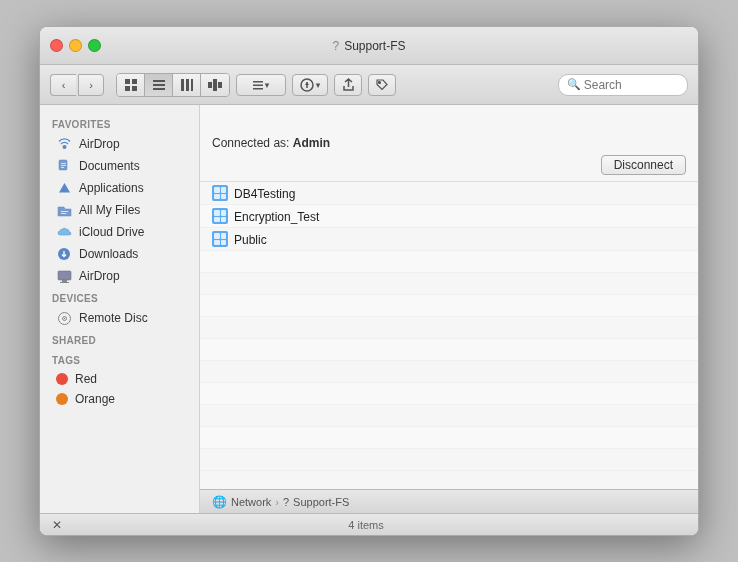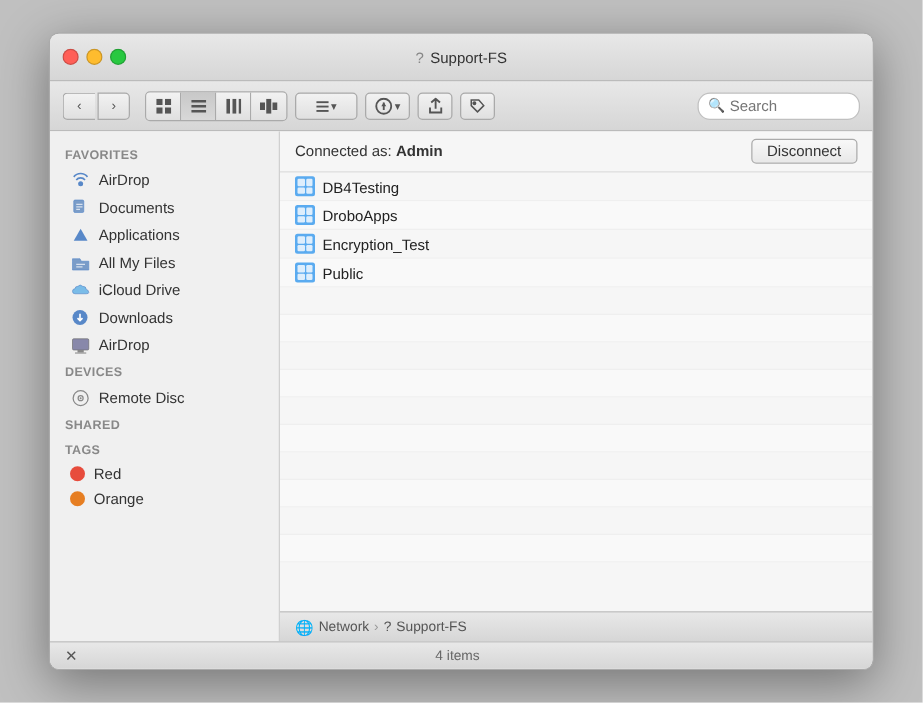--- a/index.html
+++ b/index.html
@@ -186,21 +186,21 @@
     }
     .search-icon-small { color: #aaa; font-size: 11px; margin-right: 3px; }
     
     .main {
       display: flex;
       flex: 1;
       overflow: hidden;
     }
     
     .sidebar {
-      width: 184px;
+      width: 160px;
       background: #f0f0f0;
       border-right: 1px solid #d0d0d0;
       overflow-y: auto;
       padding: 8px 0;
       flex-shrink: 0;
     }
     .sidebar-section-label {
       font-size: 10px;
       font-weight: 700;
       color: #888;
@@ -250,20 +250,21 @@
     }
     .connection-info strong { font-weight: 600; }
     .disconnect-btn {
       background: linear-gradient(to bottom, #f8f8f8, #e8e8e8);
       border: 1px solid #aaa;
       border-radius: 4px;
       font-size: 12px;
       color: #333;
       padding: 2px 12px;
       cursor: pointer;
+      margin-top: 44px;
     }
     .file-list-header {
       display: flex;
       align-items: center;
       padding: 3px 12px;
       background: linear-gradient(to bottom, #e8e8e8, #dcdcdc);
       border-bottom: 1px solid #ccc;
       font-size: 11px;
       font-weight: 600;
       color: #444;
@@ -542,29 +543,20 @@
           </div>
           <span>DB4Testing</span>
         </div>
         <div class="file-row">
           <div class="folder-icon-grid">
             <span></span>
               <span></span>
               <span></span>
               <span></span>
           </div>
-          <span>DroboApps</span>
-        </div>
-        <div class="file-row">
-          <div class="folder-icon-grid">
-            <span></span>
-              <span></span>
-              <span></span>
-              <span></span>
-          </div>
           <span>Encryption_Test</span>
         </div>
         <div class="file-row">
           <div class="folder-icon-grid">
             <span></span>
               <span></span>
               <span></span>
               <span></span>
           </div>
           <span>Public</span>

